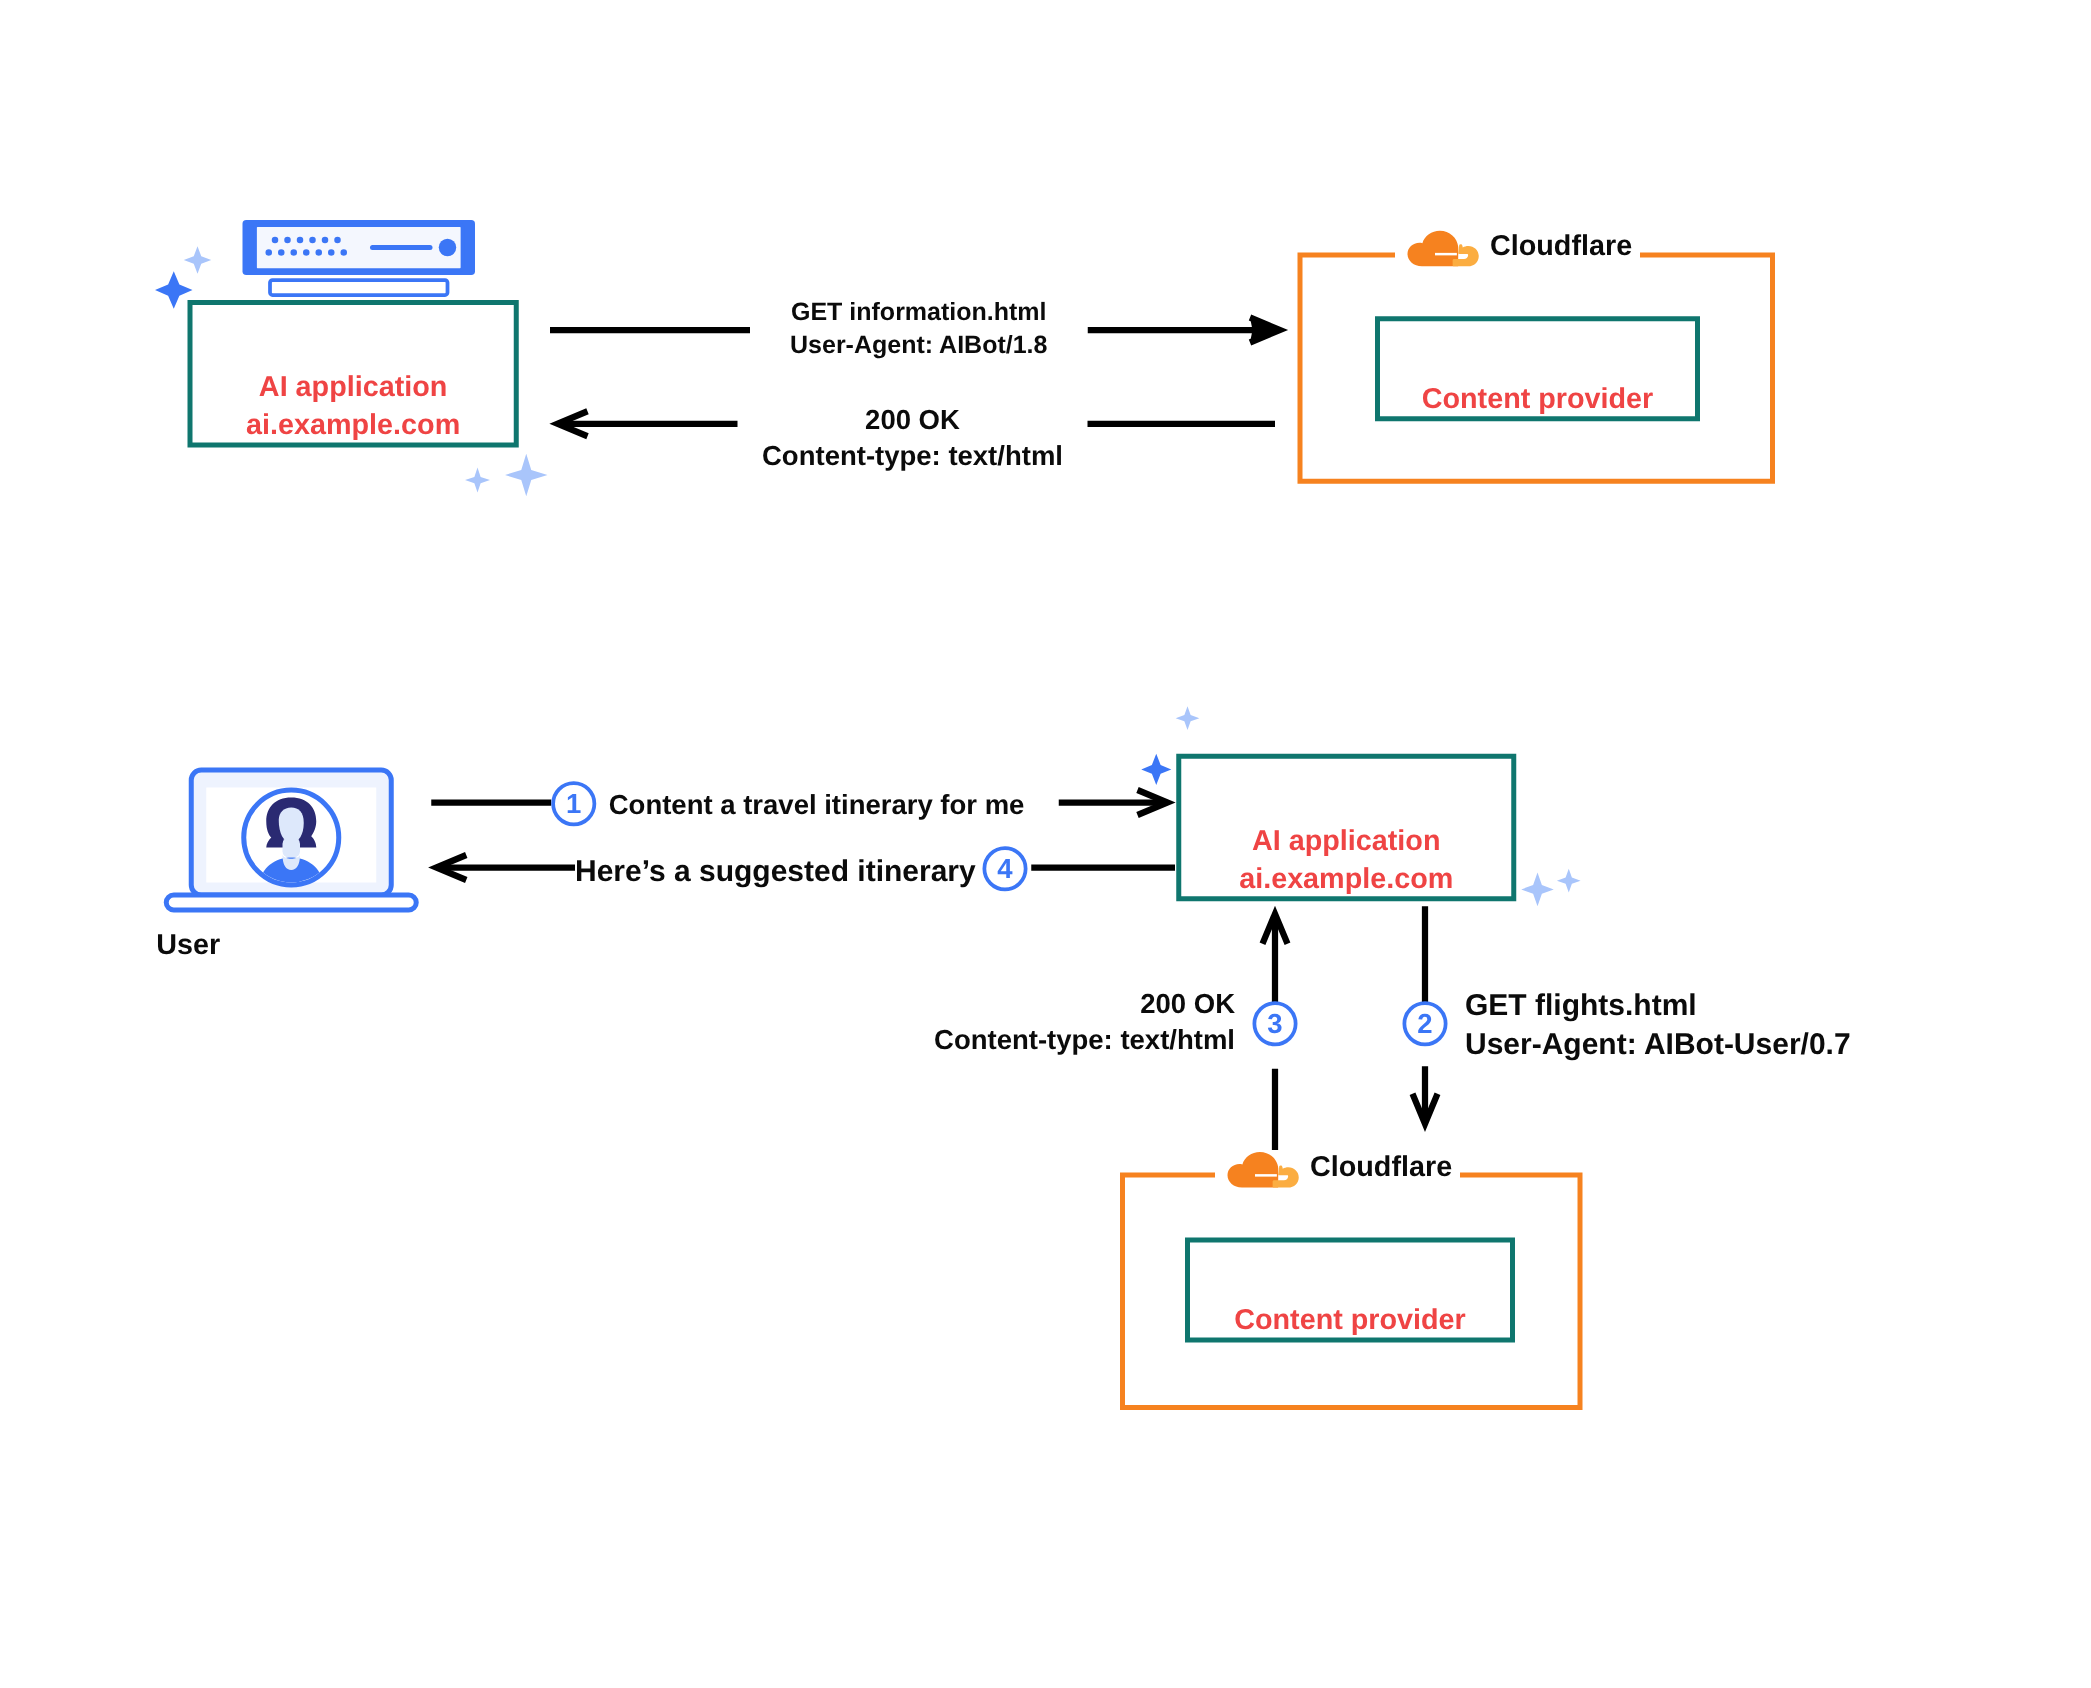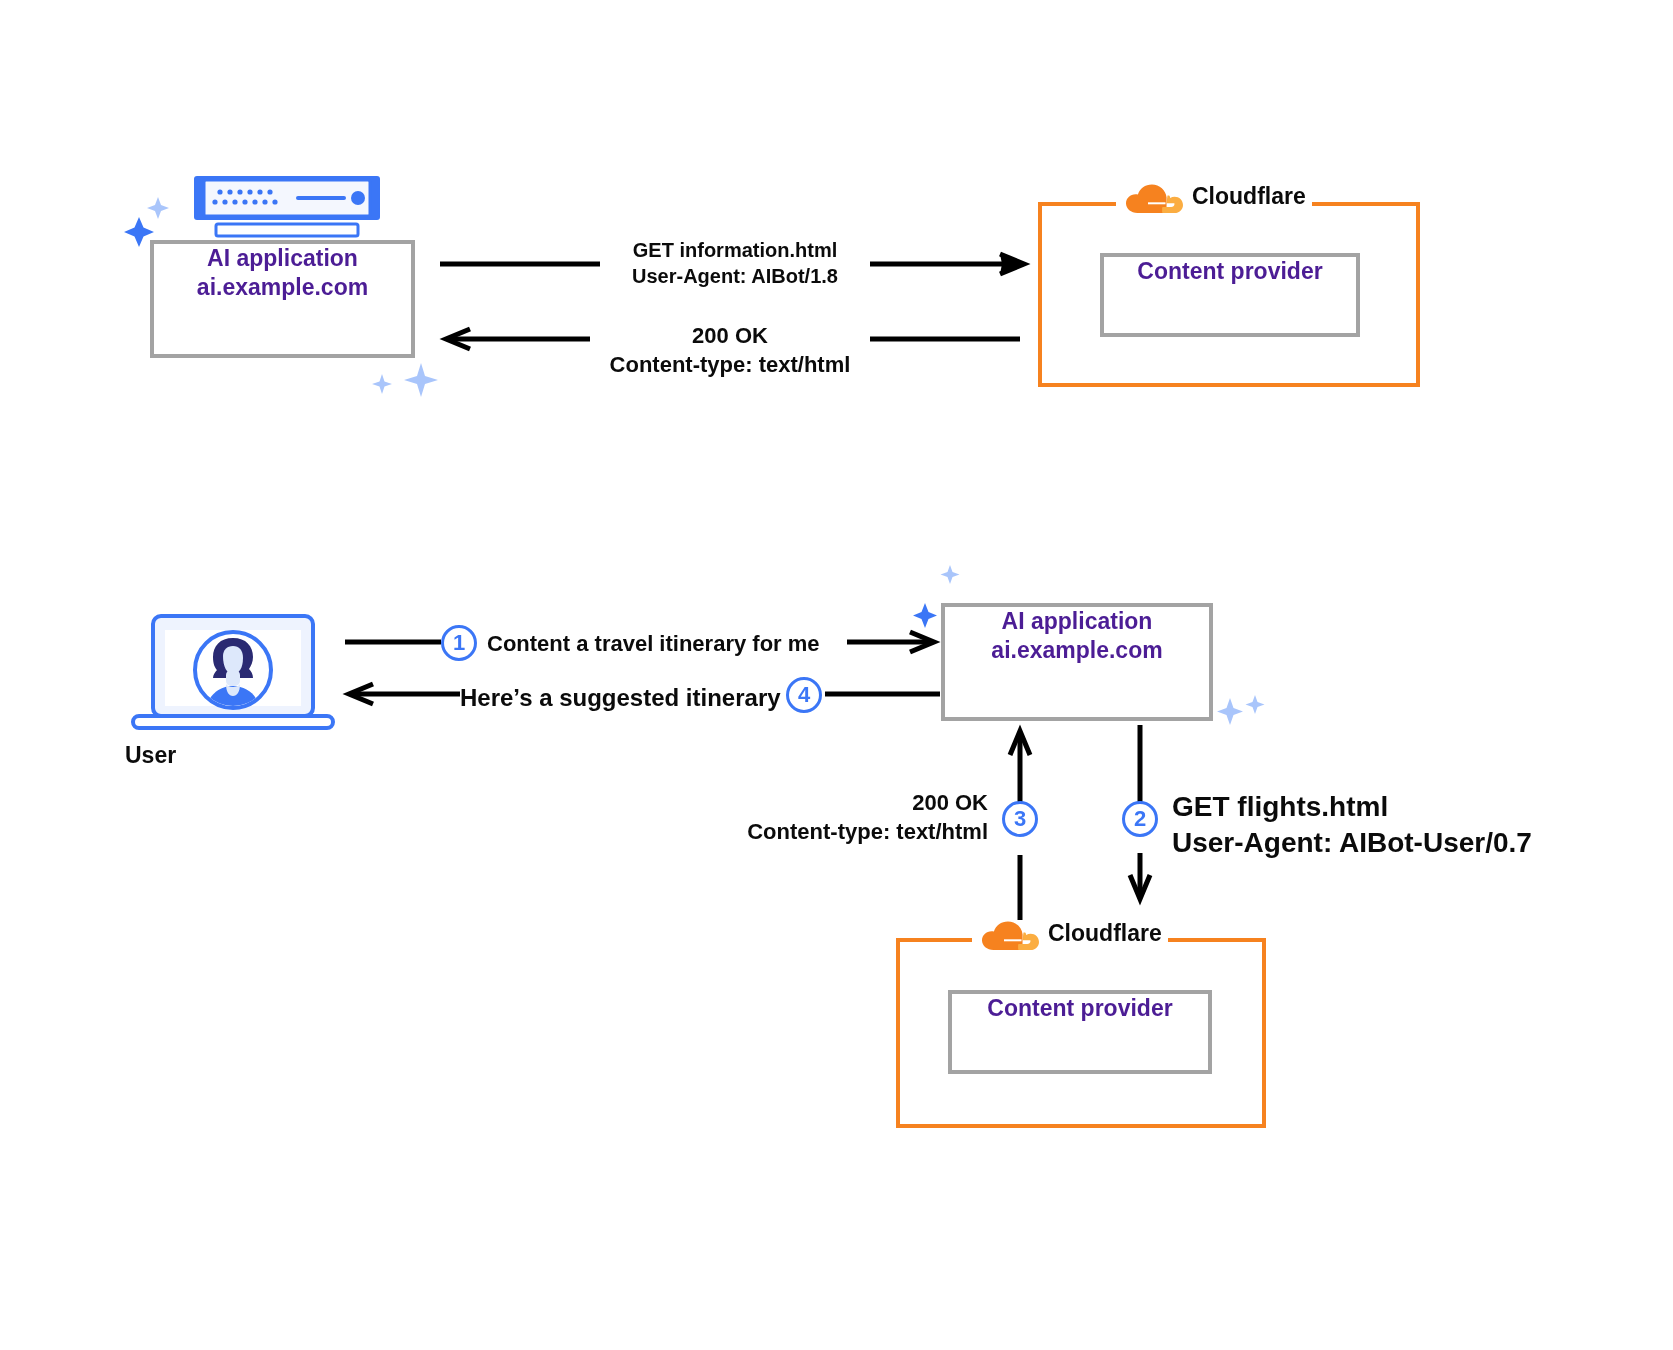--- a/index.html
+++ b/index.html
@@ -17,30 +17,30 @@
   }
   .canvas {
     position: relative;
     width: 1673px;
     height: 1350px;
   }
   .abs { position: absolute; }
 
   
   .node-box {
-    border: 4px solid #a3a3a3;
+    border: 4px solid #0f766e;
     background: #ffffff;
     box-sizing: border-box;
     display: flex;
-    align-items: flex-start;
+    align-items: flex-end;
     justify-content: center;
     text-align: center;
     font-weight: bold;
     line-height: 1.28;
-    color: #4c1d95;
+    color: #ef4444;
   }
   .node-box .l1, .node-box .l2 { display: block; }
 
   
   .cf-container {
     border: 4px solid #f6821f;
     box-sizing: border-box;
     background: transparent;
   }
   .cf-label-mask {
@@ -249,21 +249,21 @@
   </div>
 
   <svg class="abs" style="left:1128px; top:725px; width:24px; height:180px;" viewBox="0 0 24 180">
     <line x1="12" y1="0" x2="12" y2="80" stroke="#000" stroke-width="5"></line>
     <line x1="12" y1="128" x2="12" y2="172" stroke="#000" stroke-width="5"></line>
     <path d="M2 150 L12 174 L22 150" fill="none" stroke="#000" stroke-width="5" stroke-linejoin="miter"></path>
   </svg>
   <div class="step-badge abs" style="left:1122px; top:801px; width:36px; height:36px; font-size:22px;">
     <span>2</span>
   </div>
-  <div class="edge-label abs" style="left:1172px; top:789px; width:330px; font-size:28px; text-align:left;">
+  <div class="edge-label abs" style="left:1172px; top:789px; width:330px; font-size:24px; text-align:left;">
     <div>GET flights.html</div>
     <div>User-Agent: AIBot-User/0.7</div>
   </div>
 
   <div class="cf-container abs" style="left:896px; top:938px; width:370px; height:190px;"></div>
 
   <div class="cf-label-mask abs" style="left:972px; top:920px; height:38px; padding:0 6px;">
     <svg style="width:62px; height:34px;" viewBox="0 0 62 34">
       <path d="M44.5 30 H15.5 C9 30 4 25.6 4 20.2 C4 15.2 8.2 11.2 13.6 11.2 C14.4 11.2 15.2 11.3 15.9 11.5 C17.6 5.6 23.3 1.5 29.9 1.5 C37.6 1.5 43.9 7.2 44.6 14.5 Z" fill="#f6821f"></path>
       <path d="M47 12.4 C46.6 12.4 46.2 12.4 45.8 12.5 C45.6 12.5 45.4 12.7 45.4 12.9 L44.6 19.3 C44.5 19.8 44.8 20.2 45.3 20.2 L51.8 20.2 C52.3 20.2 52.6 20.6 52.5 21.1 C52.4 22.8 51 24.1 49.2 24.1 L41.2 24.1 C40.6 24.1 40.1 24.6 40.1 25.2 L40.1 29.1 C40.1 29.6 40.5 30 41 30 L52.6 30 C57.2 30 61 26.4 61 21.9 C61 17.3 57.2 13.8 52.6 13.8 C51 13.8 49.5 14.2 48.2 15 C48 13.5 47.6 12.4 47 12.4 Z" fill="#fbad41"></path>

